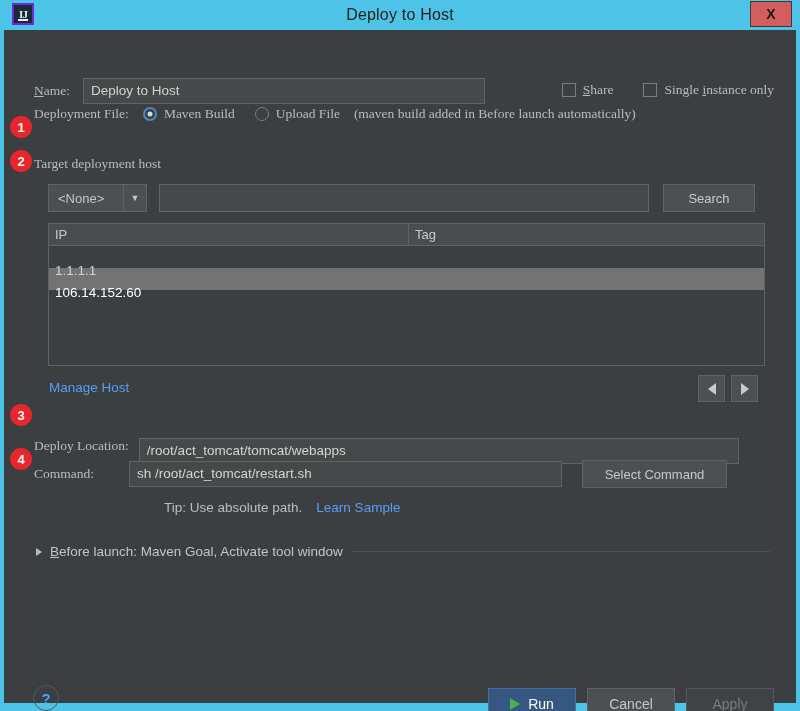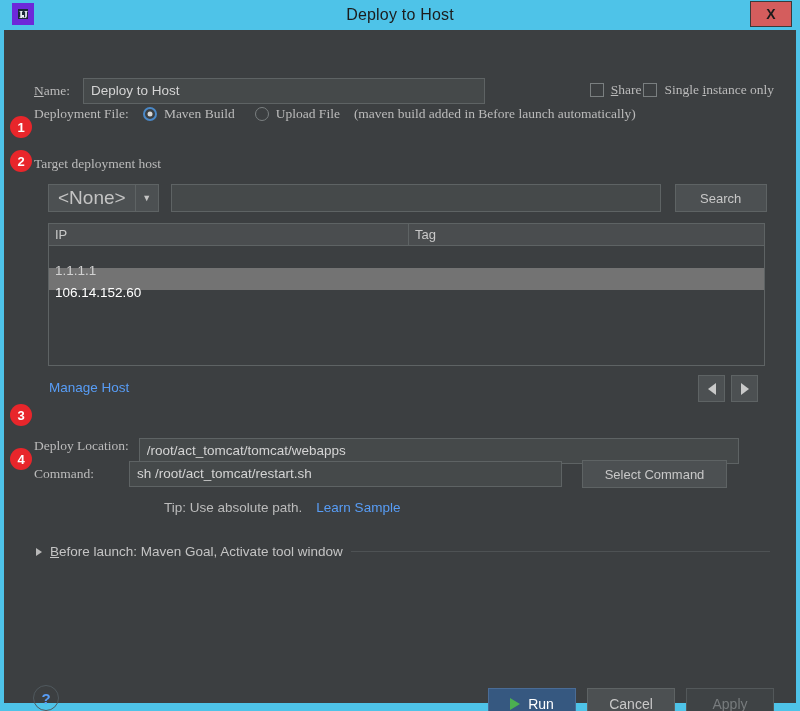--- a/index.html
+++ b/index.html
@@ -33,21 +33,21 @@
     align-items: center;
     justify-content: center;
   }
   .app-logo {
     position: absolute;
     left: 8px;
     top: 3px;
     width: 22px;
     height: 22px;
     background: #1b2838;
-    border: 6px solid #6d28d9;
+    border: 2px solid #6d28d9;
     color: #e8eef5;
     font-size: 11px;
     font-weight: bold;
     font-family: "Liberation Serif", serif;
     display: flex;
     align-items: center;
     justify-content: center;
     letter-spacing: -1px;
     box-sizing: border-box;
   }
@@ -158,21 +158,21 @@
     width: 402px;
     margin-left: 13px;
   }
 
   .checkbox-group {
     position: absolute;
     right: 22px;
     top: 52px;
     display: flex;
     align-items: center;
-    gap: 2px;
+    gap: 30px;
   }
   .chk-wrap {
     display: flex;
     align-items: center;
     gap: 7px;
     cursor: pointer;
   }
   .chk {
     width: 14px;
     height: 14px;
@@ -233,21 +233,21 @@
     display: flex;
     align-items: stretch;
     height: 28px;
     border: 1px solid #5e6364;
     background: #4c5052;
     box-sizing: border-box;
     cursor: pointer;
   }
   .combo-text {
     color: #c4c4c4;
-    font-size: 19px;
+    font-size: 13px;
     padding: 0 9px;
     display: flex;
     align-items: center;
     min-width: 56px;
   }
   .combo-arrow {
     width: 22px;
     border-left: 1px solid #5e6364;
     display: flex;
     align-items: center;

